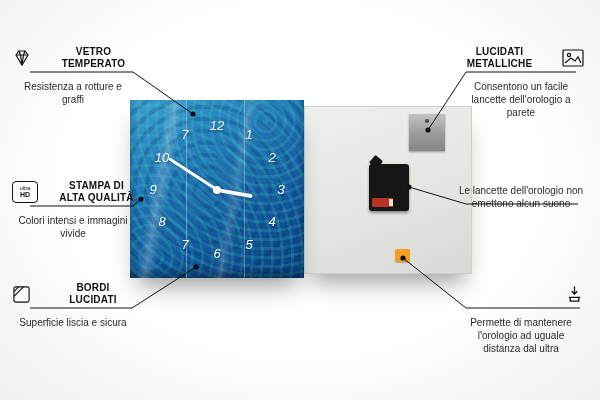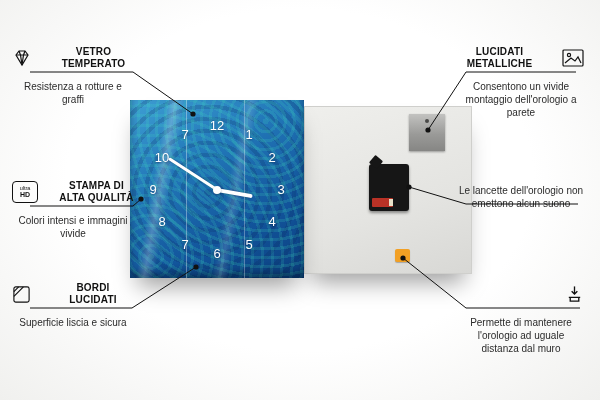--- a/index.html
+++ b/index.html
@@ -2,21 +2,21 @@
 <html><head>
 <meta charset="utf-8">
 <style>
   html,body{margin:0;padding:0;}
   body{font-family:"Liberation Sans",sans-serif;}
   .stage{
     position:relative;width:600px;height:400px;overflow:hidden;
     background:radial-gradient(ellipse at 50% 45%, #ffffff 55%, #f0f0ee 100%);
   }
   
-  .panel{position:absolute;box-shadow:0 16px 22px -8px rgba(0,0,0,.38);}
+  .panel{position:absolute;box-shadow:0 16px 22px -8px rgba(0,0,0,.38);font-style:italic;}
   .clock-front{
     left:130px;top:100px;width:174px;height:178px;z-index:2;
     background:
       repeating-radial-gradient(circle at 78% 12%, rgba(64,227,190,0.17) 0 3px, rgba(0,0,0,0) 3px 9px),
       repeating-radial-gradient(circle at 12% 88%, rgba(64,227,190,0.15) 0 3px, rgba(0,0,0,0) 3px 10px),
       repeating-radial-gradient(circle at 45% 52%, rgba(8,40,92,0.20) 0 4px, rgba(0,0,0,0) 4px 12px),
       linear-gradient(150deg,#3e9fd4 0%,#2277b8 35%,#12549b 70%,#0b3f7e 100%);
     box-shadow:0 16px 22px -8px rgba(0,0,0,.38), inset 0 -6px 9px rgba(0,18,40,.45);
   }
   .glass{
@@ -141,38 +141,38 @@
     <div class="co-row">
       <span class="co-icon">
         <svg viewBox="0 0 22 18" width="22" height="18" fill="none" stroke="#111" stroke-width="1.2">
           <rect x="1" y="1" width="20" height="16" rx="1"></rect>
           <circle cx="7" cy="6" r="1.6"></circle>
           <path d="M3 14 L9 9 L13 12 L16 8 L19 14"></path>
         </svg>
       </span>
       <span class="co-title">LUCIDATI METALLICHE</span>
     </div>
-    <div class="co-sub">Consentono un vivide montaggio dell'orologio a parete</div>
+    <div class="co-sub">Consentono un facile lancette dell'orologio a parete</div>
   </div>
 
   <div class="callout right" style="left:458px;top:176px;">
     <div class="co-sub">Le lancette dell'orologio non emettono alcun suono</div>
   </div>
 
   <div class="callout right" style="left:458px;top:280px;">
     <div class="co-row">
       <span class="co-icon">
         <svg viewBox="0 0 20 20" width="19" height="19" fill="none" stroke="#111" stroke-width="1.4">
           <path d="M10 1.5 V9"></path>
           <path d="M7 6.5 L10 9.5 L13 6.5"></path>
           <path d="M4 13 H16 M5.5 13 V17 H14.5 V13"></path>
         </svg>
       </span>
     </div>
-    <div class="co-sub">Permette di mantenere l'orologio ad uguale distanza dal muro</div>
+    <div class="co-sub">Permette di mantenere l'orologio ad uguale distanza dal ultra</div>
   </div>
 
   <svg class="connectors" width="600" height="400" viewBox="0 0 600 400">
     <g fill="none" stroke="#111" stroke-width="1">
       <path d="M30 72 H133 L193 114"></path>
       <path d="M30 206 H133 L141 199"></path>
       <path d="M30 308 H132 L196 267"></path>
       <path d="M576 72 H466 L428 130"></path>
       <path d="M578 204 H466 L409 187"></path>
       <path d="M580 308 H466 L403 258"></path>

